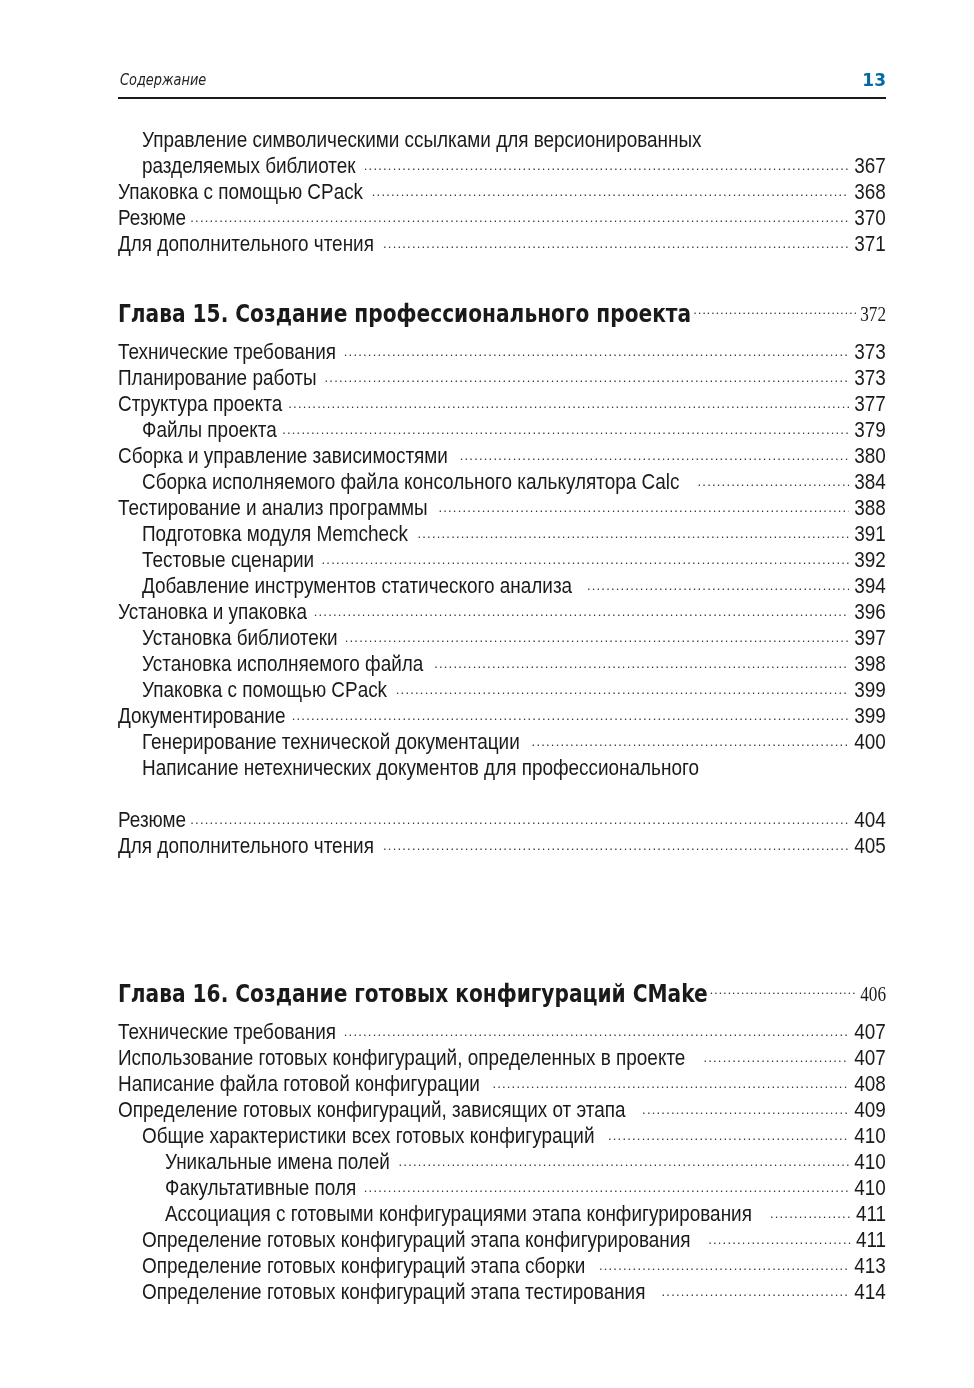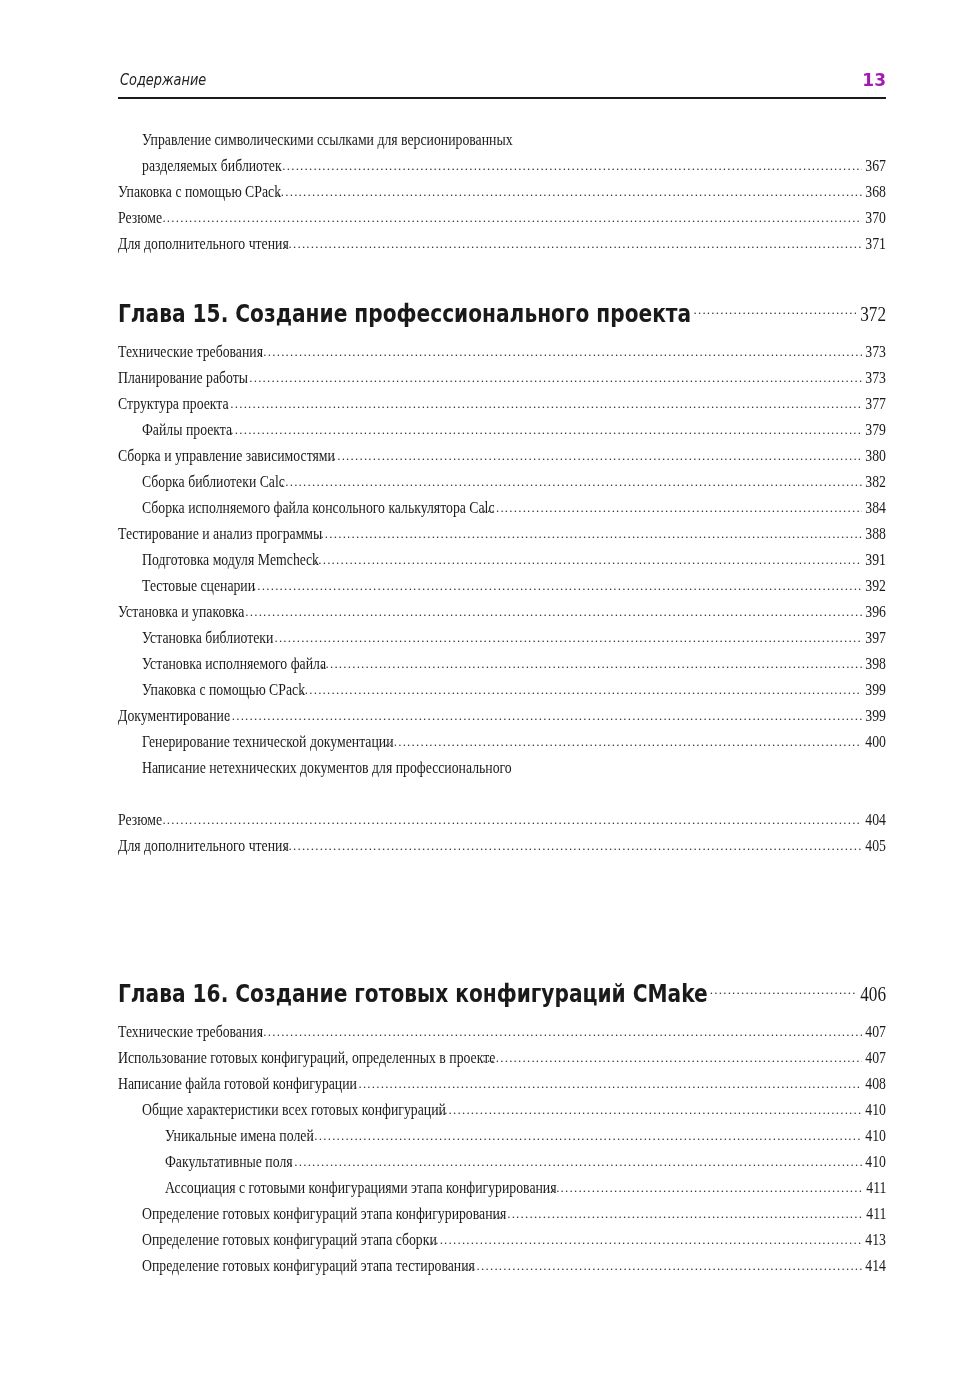--- a/index.html
+++ b/index.html
@@ -1,24 +1,24 @@
 <!DOCTYPE html>
 <html><head>
 <meta charset="utf-8">
 <style>
   html, body { margin: 0; padding: 0; background: #ffffff; }
   body { width: 974px; height: 1388px; position: relative; overflow: hidden; color: #1a1a1a; }
   .page { position: absolute; left: 118px; top: 0; width: 768px; }
   .running-head { position: absolute; left: 0; top: 68px; width: 768px; height: 28px; }
   .running-title { position: absolute; left: 2px; top: 3px; font-family: "DejaVu Sans", sans-serif; font-style: italic; font-size: 15px; color: #222; transform: scaleX(0.86); transform-origin: left center; }
-  .page-number { position: absolute; right: 0; top: 2px; font-family: "DejaVu Sans", sans-serif; font-weight: bold; font-size: 17px; color: #a21caf; }
+  .page-number { position: absolute; right: 0; top: 2px; font-family: "DejaVu Sans", sans-serif; font-weight: bold; font-size: 17px; color: #0369a1; }
   .head-rule { position: absolute; left: 0; top: 97px; width: 768px; height: 2px; background: #1a1a1a; }
 
   .toc { position: absolute; left: 0; width: 768px; }
-  .entry { position: relative; height: 26px; line-height: 26px; font-family: Liberation Serif, serif; font-size: 16px; white-space: nowrap; }
+  .entry { position: relative; height: 26px; line-height: 26px; font-family: Liberation Sans, sans-serif; font-size: 22px; white-space: nowrap; }
   .entry .row { display: flex; align-items: center; width: 100%; }
   .entry .txt { transform: scaleX(0.86); transform-origin: left center; display: inline-block; white-space: nowrap; flex: 0 0 auto; }
   .entry .leader { flex: 1 1 auto; overflow: hidden; height: 26px; position: relative; }
   .entry .leader::before { content: "......................................................................................................................................................................................................................................................"; position: absolute; left: 2px; bottom: 0; font-size: 13px; letter-spacing: 1.2px; line-height: 26px; color: #333; }
   .entry .pg { flex: 0 0 auto; transform: scaleX(0.86); transform-origin: right center; display: inline-block; }
   .lvl1 { padding-left: 0; }
   .lvl2 { padding-left: 24px; }
   .lvl3 { padding-left: 47px; }
   .entry.two-line { height: 52px; }
   .entry.two-line .line1 { height: 26px; }
@@ -108,27 +108,20 @@
       </div>
       <div class="entry lvl1">
         <div class="row">
           <span class="txt" style="margin-right: -43.8984px;">Сборка и управление зависимостями</span>
           <span class="leader"></span>
           <span class="pg">380</span>
         </div>
       </div>
       <div class="entry lvl2">
         <div class="row">
-          <span class="txt" style="margin-right: -29.3619px;">Сборка библиотеки Calc</span>
-          <span class="leader"></span>
-          <span class="pg">382</span>
-        </div>
-      </div>
-      <div class="entry lvl2">
-        <div class="row">
           <span class="txt" style="margin-right: -71.3171px;">Сборка исполняемого файла консольного калькулятора Calc</span>
           <span class="leader"></span>
           <span class="pg">384</span>
         </div>
       </div>
       <div class="entry lvl1">
         <div class="row">
           <span class="txt" style="margin-right: -41.6203px;">Тестирование и анализ программы</span>
           <span class="leader"></span>
           <span class="pg">388</span>
@@ -139,20 +132,27 @@
           <span class="txt" style="margin-right: -35.8859px;">Подготовка модуля Memcheck</span>
           <span class="leader"></span>
           <span class="pg">391</span>
         </div>
       </div>
       <div class="entry lvl2">
         <div class="row">
           <span class="txt" style="margin-right: -22.6241px;">Тестовые сценарии</span>
           <span class="leader"></span>
           <span class="pg">392</span>
+        </div>
+      </div>
+      <div class="entry lvl2">
+        <div class="row">
+          <span class="txt" style="margin-right: -57.2041px;">Добавление инструментов статического анализа</span>
+          <span class="leader"></span>
+          <span class="pg">394</span>
         </div>
       </div>
       <div class="entry lvl1">
         <div class="row">
           <span class="txt" style="margin-right: -26.0556px;">Установка и упаковка</span>
           <span class="leader"></span>
           <span class="pg">396</span>
         </div>
       </div>
       <div class="entry lvl2">
@@ -229,20 +229,27 @@
           <span class="pg">407</span>
         </div>
       </div>
       <div class="entry lvl1">
         <div class="row">
           <span class="txt" style="margin-right: -48.2978px;">Написание файла готовой конфигурации</span>
           <span class="leader"></span>
           <span class="pg">408</span>
         </div>
       </div>
+      <div class="entry lvl1">
+        <div class="row">
+          <span class="txt" style="margin-right: -68.0109px;">Определение готовых конфигураций, зависящих от этапа</span>
+          <span class="leader"></span>
+          <span class="pg">409</span>
+        </div>
+      </div>
       <div class="entry lvl2">
         <div class="row">
           <span class="txt" style="margin-right: -62.1218px;">Общие характеристики всех готовых конфигураций</span>
           <span class="leader"></span>
           <span class="pg">410</span>
         </div>
       </div>
       <div class="entry lvl3">
         <div class="row">
           <span class="txt" style="margin-right: -30.0519px;">Уникальные имена полей</span>

